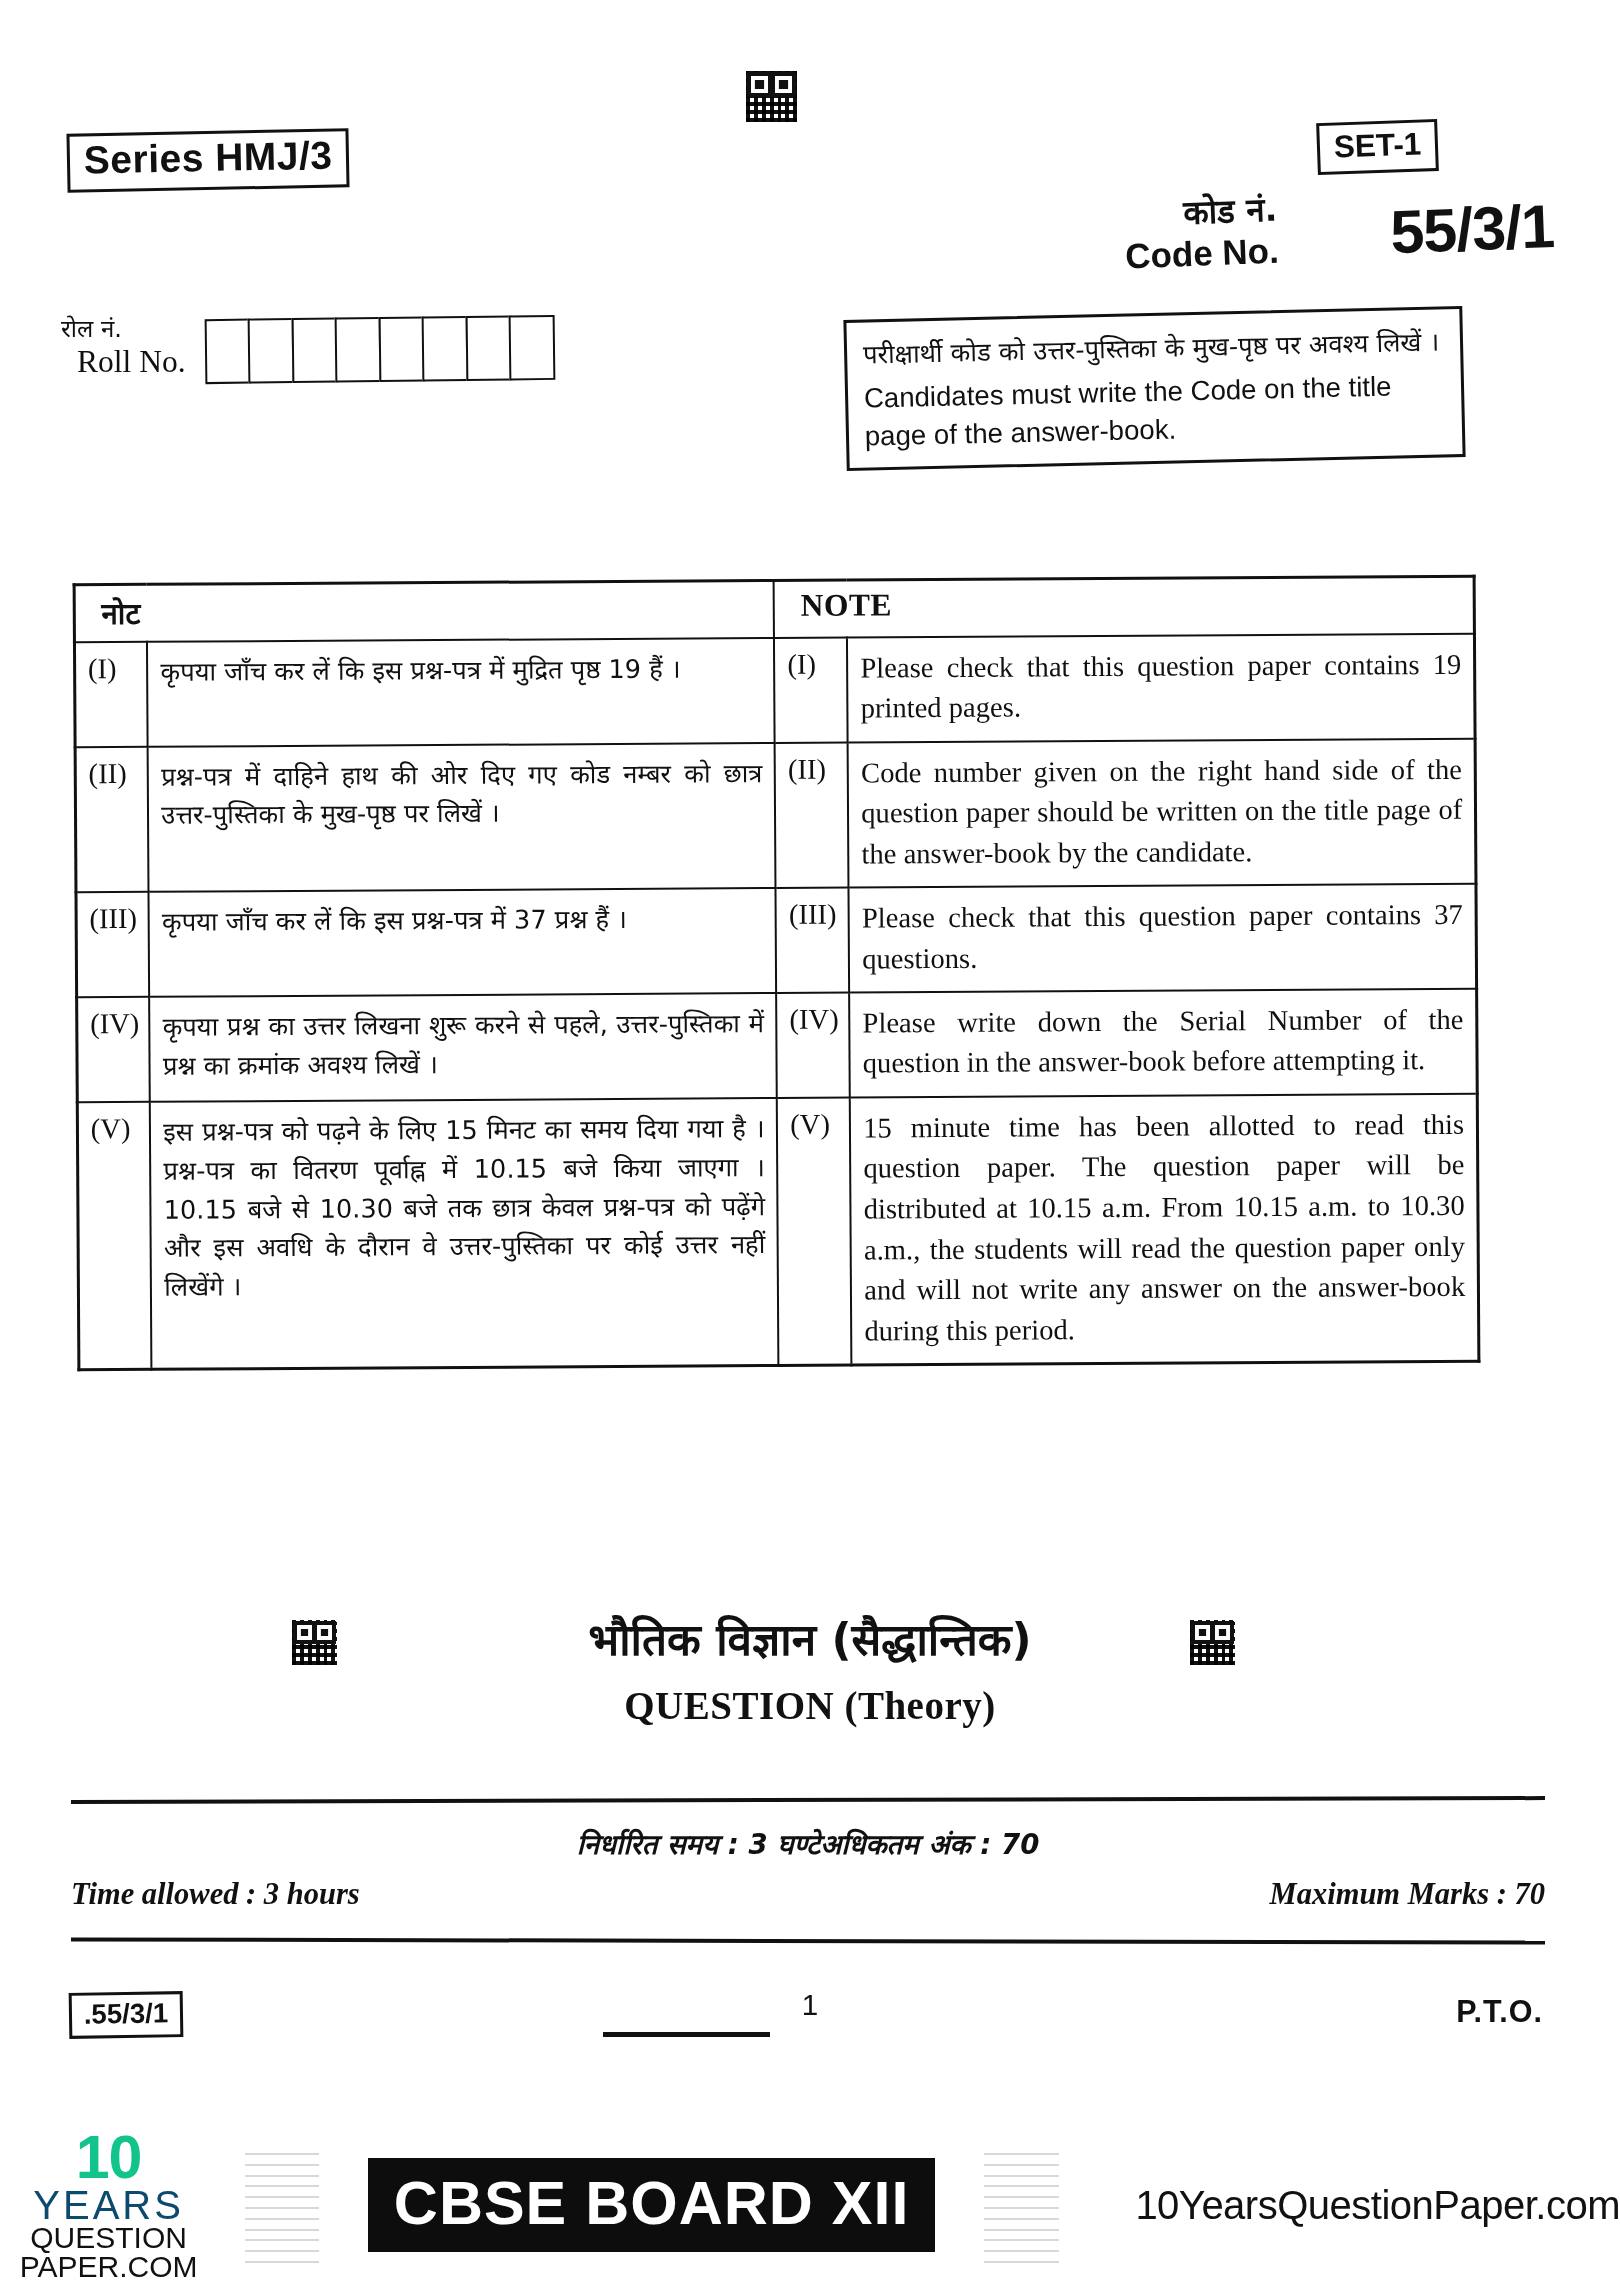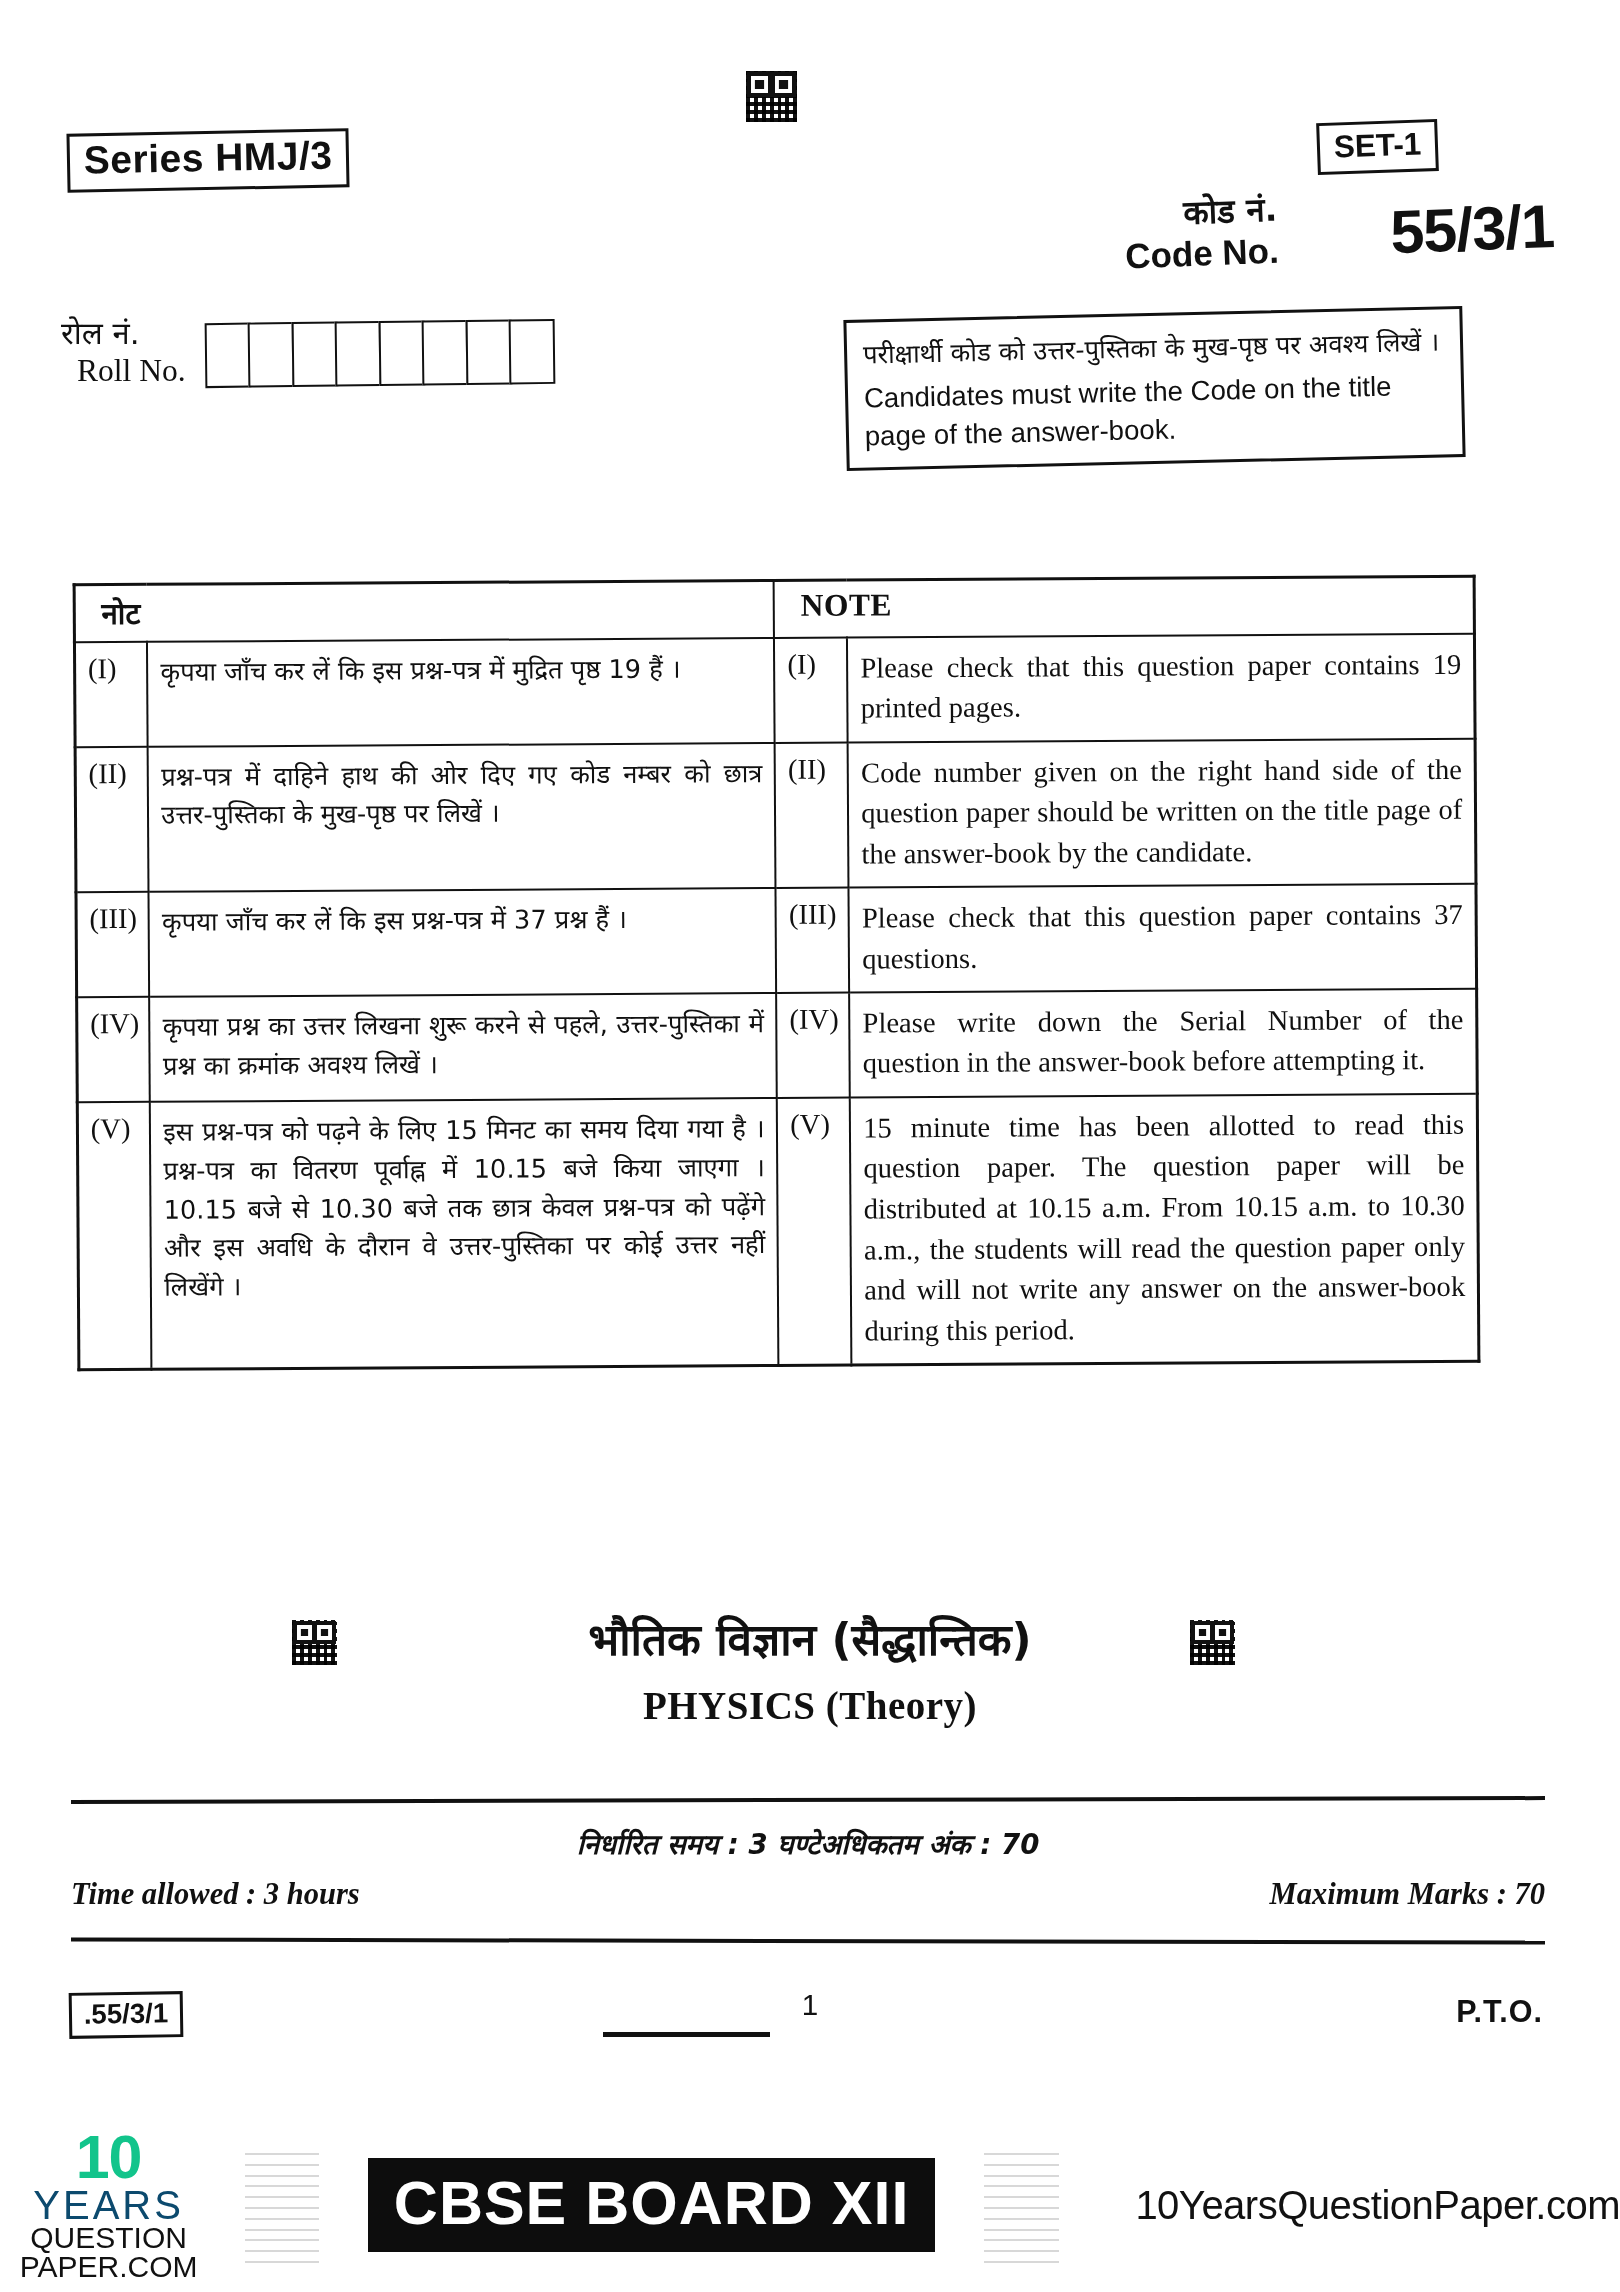--- a/index.html
+++ b/index.html
@@ -118,21 +118,21 @@
     left: 61px; top: 315px;
     display: flex;
     align-items: center;
   }
   #roll-labels {
     text-align: left;
     line-height: 1.18;
     margin-right: 21.7px;
     padding-bottom: 3.9px;
   }
-  #roll-label-hi { font-size: 31px; font-family: "DejaVu Sans", serif; }
+  #roll-label-hi { font-size: 24px; font-family: "DejaVu Sans", serif; }
   #roll-label-en { font-size: 31.5px; font-family: "Liberation Serif", serif; margin-left: 16px; }
   #roll-boxes {
     display: flex;
     transform: rotate(-0.7deg);
   }
   .roll-cell {
     width: 46px; height: 65px;
     border: 2.5px solid #111;
     margin-left: -2.5px;
     background: #fff;
@@ -442,21 +442,21 @@
         <td class="col-hi txt-hi">इस प्रश्न-पत्र को पढ़ने के लिए 15 मिनट का समय दिया गया है । प्रश्न-पत्र का वितरण पूर्वाह्न में 10.15 बजे किया जाएगा । 10.15 बजे से 10.30 बजे तक छात्र केवल प्रश्न-पत्र को पढ़ेंगे और इस अवधि के दौरान वे उत्तर-पुस्तिका पर कोई उत्तर नहीं लिखेंगे ।</td>
         <td class="col-num2 num">(V)</td>
         <td class="col-en txt-en">15 minute time has been allotted to read this question paper. The question paper will be distributed at 10.15 a.m. From 10.15 a.m. to 10.30 a.m., the students will read the question paper only and will not write any answer on the answer-book during this period.</td>
       </tr>
     </tbody>
   </table>
 
   <div class="qr" id="qr-left-title"></div>
   <div class="qr" id="qr-right-title"></div>
   <div id="subject-hi">भौतिक विज्ञान (सैद्धान्तिक)</div>
-  <div id="subject-en">PHYSICS (Theory)</div>
+  <div id="subject-en">QUESTION (Theory)</div>
 
   <div id="rule-top"></div>
   <div class="meta-row" id="meta-hi">
     <span>निर्धारित समय : 3 घण्टे</span>
     <span>अधिकतम अंक : 70</span>
   </div>
   <div class="meta-row" id="meta-en">
     <span>Time allowed : 3 hours</span>
     <span>Maximum Marks : 70</span>
   </div>

